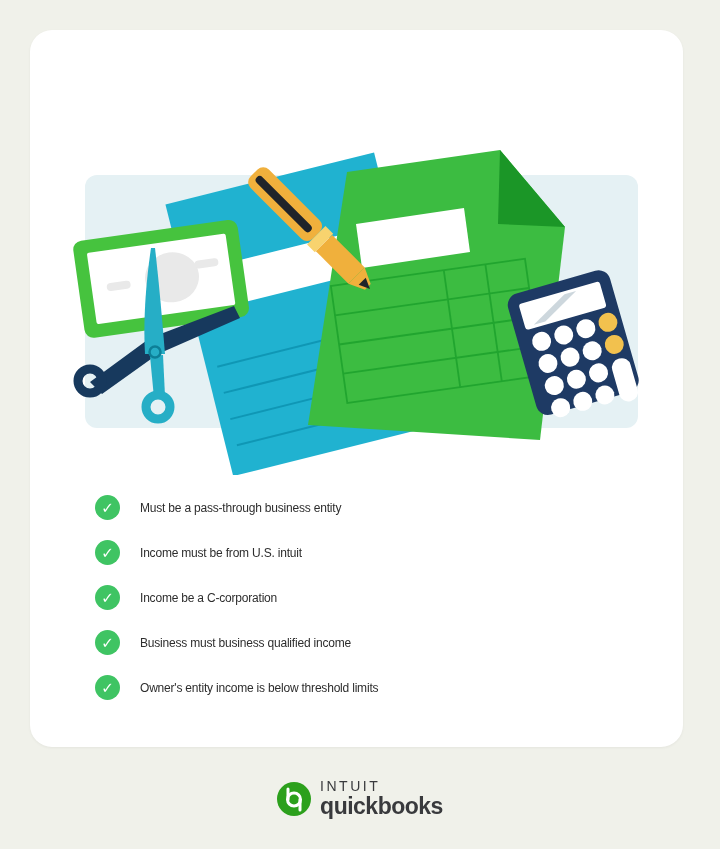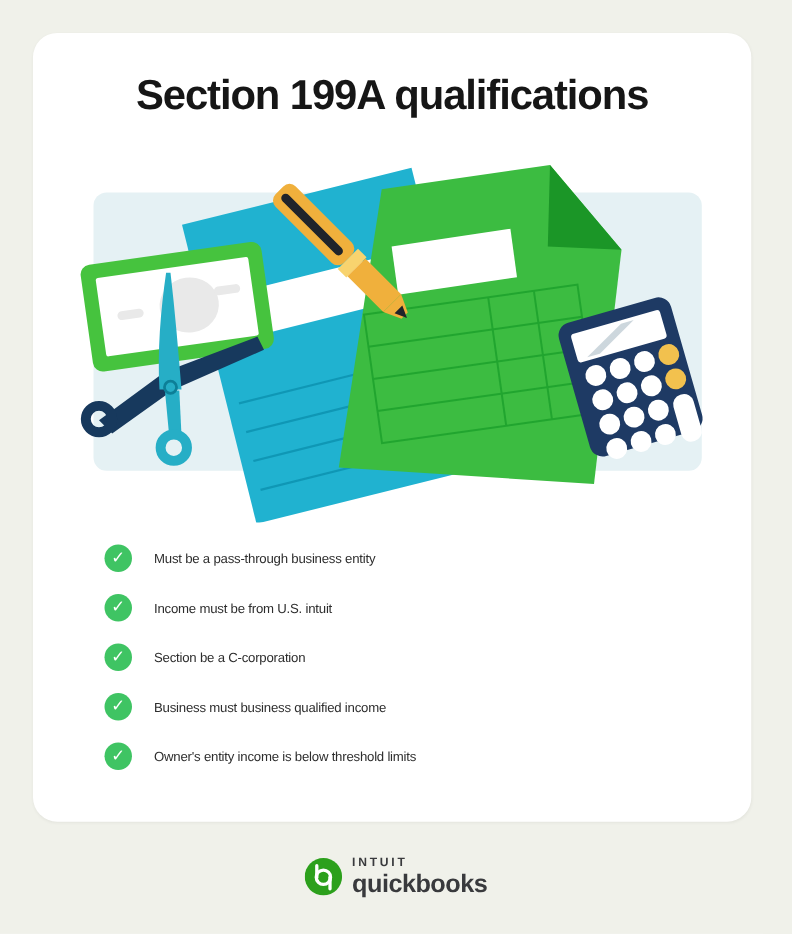--- a/index.html
+++ b/index.html
@@ -11,31 +11,30 @@
   .title { position:absolute; left:0; top:36px; width:100%; text-align:center;
            font-size:38px; font-weight:800; letter-spacing:-1px; }
   .scene { position:absolute; left:40px; top:105px; width:580px; height:340px; }
   .checklist { position:absolute; left:65px; top:465px; display:flex; flex-direction:column; gap:20px; }
   .row { display:flex; align-items:center; gap:20px; height:25px; }
   .check { width:25px; height:25px; border-radius:50%; display:flex; align-items:center; justify-content:center; flex:0 0 25px; }
   .tick { color:#fff; font-size:15px; font-weight:700; line-height:1; transform:translateY(-0.5px); }
   .item-text { font-size:12px; font-weight:500; letter-spacing:-0.2px; white-space:nowrap; }
   .footer { position:absolute; left:0; top:779px; width:100%; display:flex; justify-content:center; align-items:center; gap:9px; }
   .brand { display:flex; flex-direction:column; justify-content:center; }
-  .brand-top { font-size:11px; font-weight:700; letter-spacing:2.5px; text-transform:uppercase; line-height:1; margin-bottom:2px; }
+  .brand-top { font-size:14px; font-weight:400; letter-spacing:2.5px; text-transform:uppercase; line-height:1; margin-bottom:2px; }
   .brand-bottom { font-size:23px; font-weight:700; letter-spacing:-0.5px; line-height:1; }
 </style>
 </head>
 <body>
 
 <div class="canvas" style="background-color: rgb(240, 241, 234);">
 
   <div class="card" style="background-color: rgb(255, 255, 255);">
 
-    <h1 class="title" style="color: rgb(22, 22, 22);">Section 199A qualifications</h1>
 
     <svg class="scene" viewBox="70 135 580 340" xmlns="http://www.w3.org/2000/svg">
 
       <rect x="85" y="175" width="553" height="253" rx="12" fill="#e5f1f4"></rect>
 
       <g transform="rotate(-14 300 310)">
         <rect x="195" y="175" width="215" height="280" fill="#20b2d0"></rect>
         <rect x="195" y="247" width="215" height="42" fill="#ffffff"></rect>
         <g fill="none" stroke-width="2" stroke="#0f97b5">
           <line x1="206" y1="345" x2="336" y2="345"></line>
@@ -121,21 +120,21 @@
       <div class="row">
         <span class="check" style="background-color: rgb(63, 196, 99);">
             <span class="tick">✓</span>
           </span>
         <span class="item-text">Income must be from U.S. intuit</span>
       </div>
       <div class="row">
         <span class="check" style="background-color: rgb(63, 196, 99);">
             <span class="tick">✓</span>
           </span>
-        <span class="item-text">Section be a C-corporation</span>
+        <span class="item-text">Income be a C-corporation</span>
       </div>
       <div class="row">
         <span class="check" style="background-color: rgb(63, 196, 99);">
             <span class="tick">✓</span>
           </span>
         <span class="item-text">Business must business qualified income</span>
       </div>
       <div class="row">
         <span class="check" style="background-color: rgb(63, 196, 99);">
             <span class="tick">✓</span>

